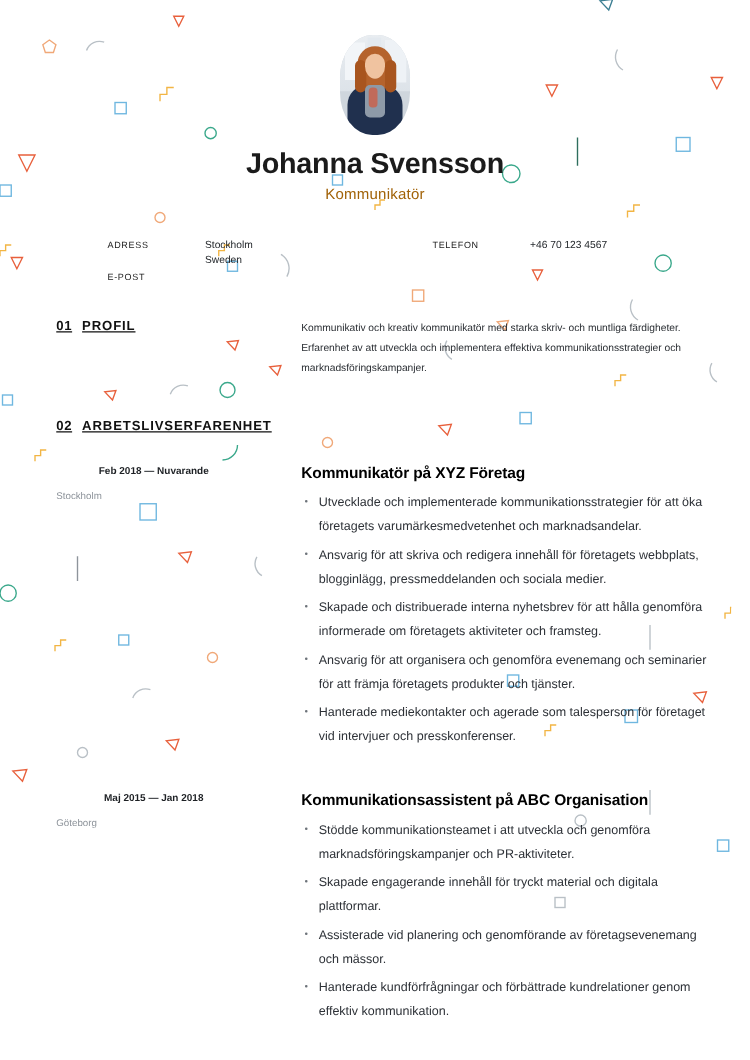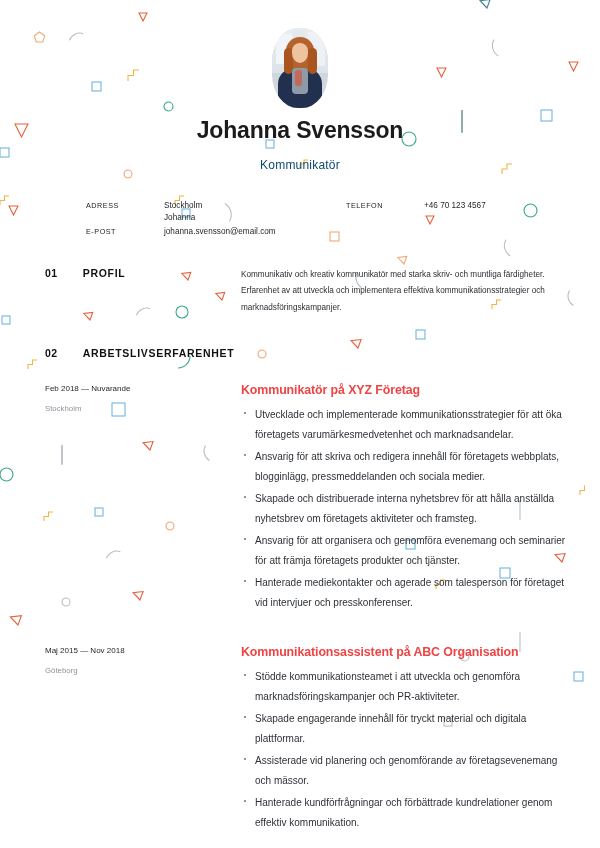--- a/index.html
+++ b/index.html
@@ -69,22 +69,22 @@
   .name {
     font-size: 23px;
     font-weight: bold;
     color: #1b1b1b;
     letter-spacing: -0.2px;
     margin-top: 10px;
     line-height: 1.1;
   }
   .jobtitle {
     font-size: 12px;
-    color: #0c4a6e;
-    margin-top: 15px;
+    color: #a16207;
+    margin-top: 5px;
     letter-spacing: 0.2px;
   }
 
   
   .contact {
     margin-top: 28px;
     padding: 0 46px 0 46px;
     position: relative;
     font-size: 7.6px;
     margin-left: 40px;
@@ -113,58 +113,60 @@
   .ccol2 { display: flex; align-items: flex-start; }
 
   
   .section-head {
     display: flex;
     align-items: baseline;
     padding-left: 45px;
     font-weight: bold;
     color: #111111;
     letter-spacing: 0.5px;
+    text-decoration: underline;
   }
   .sec-num { font-size: 10.5px; margin-right: 8px; font-weight: bold; }
-  .sec-title { font-size: 10.5px; font-weight: bold; letter-spacing: 0.7px; margin-left: 17px; }
+  .sec-title { font-size: 10.5px; font-weight: bold; letter-spacing: 0.7px; }
 
   
   .block {
     display: flex;
     padding-left: 45px;
     padding-right: 32px;
     gap: 40px;
   }
   .left-col {
     width: 156px;
     flex: none;
     padding-top: 1px;
   }
   .right-col { flex: 1; }
 
   .period {
     font-size: 8px;
     color: #1d2024;
-    font-weight: normal;
+    font-weight: bold;
     margin-bottom: 11px;
+    text-align: center;
   }
   .place {
     font-size: 7.8px;
     color: #8e949b;
   }
 
   .summary {
     font-size: 8.2px;
     line-height: 2.0;
     color: #2a2e33;
   }
   .role {
     font-size: 12.4px;
     font-weight: bold;
-    color: #ef4444;
+    color: #000000;
     margin-bottom: 8px;
     letter-spacing: -0.1px;
   }
   ul.bullets {
     margin: 0;
     padding: 0;
     list-style: none;
   }
   ul.bullets li {
     position: relative;
@@ -408,30 +410,29 @@
       </div>
       <div class="name">Johanna Svensson</div>
       <div class="jobtitle">Kommunikatör</div>
     </div>
 
     <div class="contact">
       <div class="crow">
         <div class="clabel">ADRESS</div>
         <div class="cvalue addr">
           <div>Stockholm</div>
-          <div>Johanna</div>
+          <div>Sweden</div>
         </div>
         <div class="ccol2">
           <div class="clabel">TELEFON</div>
           <div class="cvalue">+46 70 123 4567</div>
         </div>
       </div>
       <div class="crow" style="margin-top:-7px;">
         <div class="clabel">E-POST</div>
-        <div class="cvalue addr">johanna.svensson@email.com</div>
       </div>
     </div>
 
     <div style="margin-top:29px;">
       <div class="section-head">
         <span class="sec-num">01</span>
         <span class="sec-title">PROFIL</span>
       </div>
       <div class="block" style="margin-top:-12px;">
         <div class="left-col"></div>
@@ -451,29 +452,29 @@
           <div class="block">
             <div class="left-col">
               <div class="period">Feb 2018 — Nuvarande</div>
               <div class="place">Stockholm</div>
             </div>
             <div class="right-col">
               <div class="role">Kommunikatör på XYZ Företag</div>
               <ul class="bullets">
                 <li>Utvecklade och implementerade kommunikationsstrategier för att öka företagets varumärkesmedvetenhet och marknadsandelar.</li>
                 <li>Ansvarig för att skriva och redigera innehåll för företagets webbplats, blogginlägg, pressmeddelanden och sociala medier.</li>
-                <li>Skapade och distribuerade interna nyhetsbrev för att hålla anställda nyhetsbrev om företagets aktiviteter och framsteg.</li>
+                <li>Skapade och distribuerade interna nyhetsbrev för att hålla genomföra informerade om företagets aktiviteter och framsteg.</li>
                 <li>Ansvarig för att organisera och genomföra evenemang och seminarier för att främja företagets produkter och tjänster.</li>
                 <li>Hanterade mediekontakter och agerade som talesperson för företaget vid intervjuer och presskonferenser.</li>
               </ul>
             </div>
           </div>
           <div class="block" style="margin-top: 30px;">
             <div class="left-col">
-              <div class="period">Maj 2015 — Nov 2018</div>
+              <div class="period">Maj 2015 — Jan 2018</div>
               <div class="place">Göteborg</div>
             </div>
             <div class="right-col">
               <div class="role">Kommunikationsassistent på ABC Organisation</div>
               <ul class="bullets">
                 <li>Stödde kommunikationsteamet i att utveckla och genomföra marknadsföringskampanjer och PR-aktiviteter.</li>
                 <li>Skapade engagerande innehåll för tryckt material och digitala plattformar.</li>
                 <li>Assisterade vid planering och genomförande av företagsevenemang och mässor.</li>
                 <li>Hanterade kundförfrågningar och förbättrade kundrelationer genom effektiv kommunikation.</li>
               </ul>

